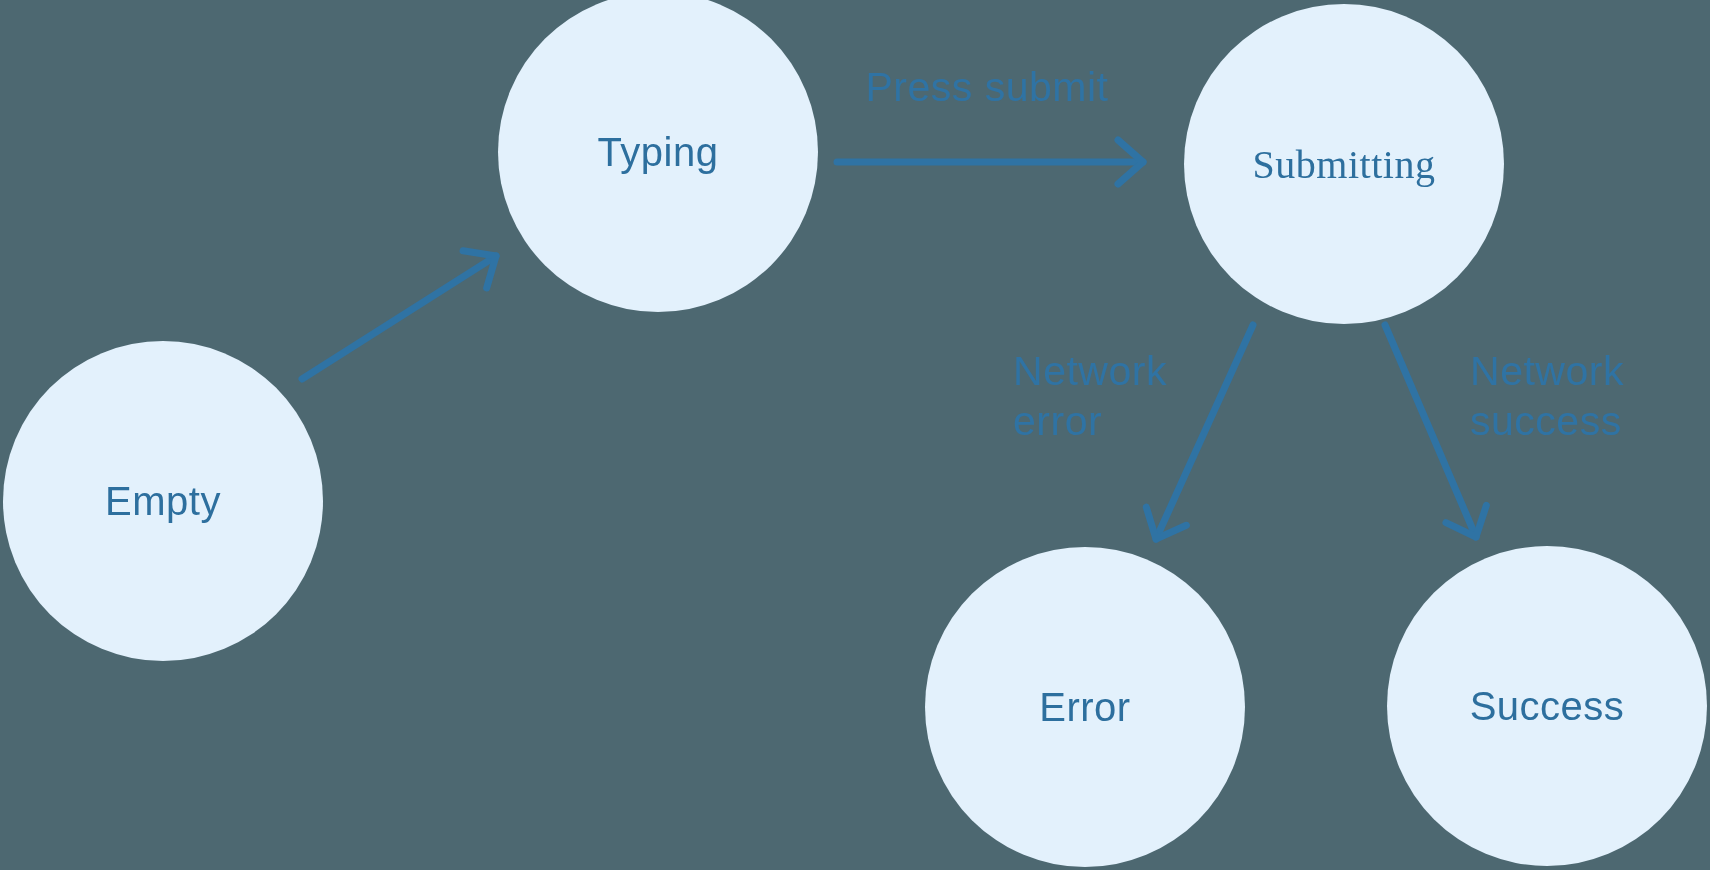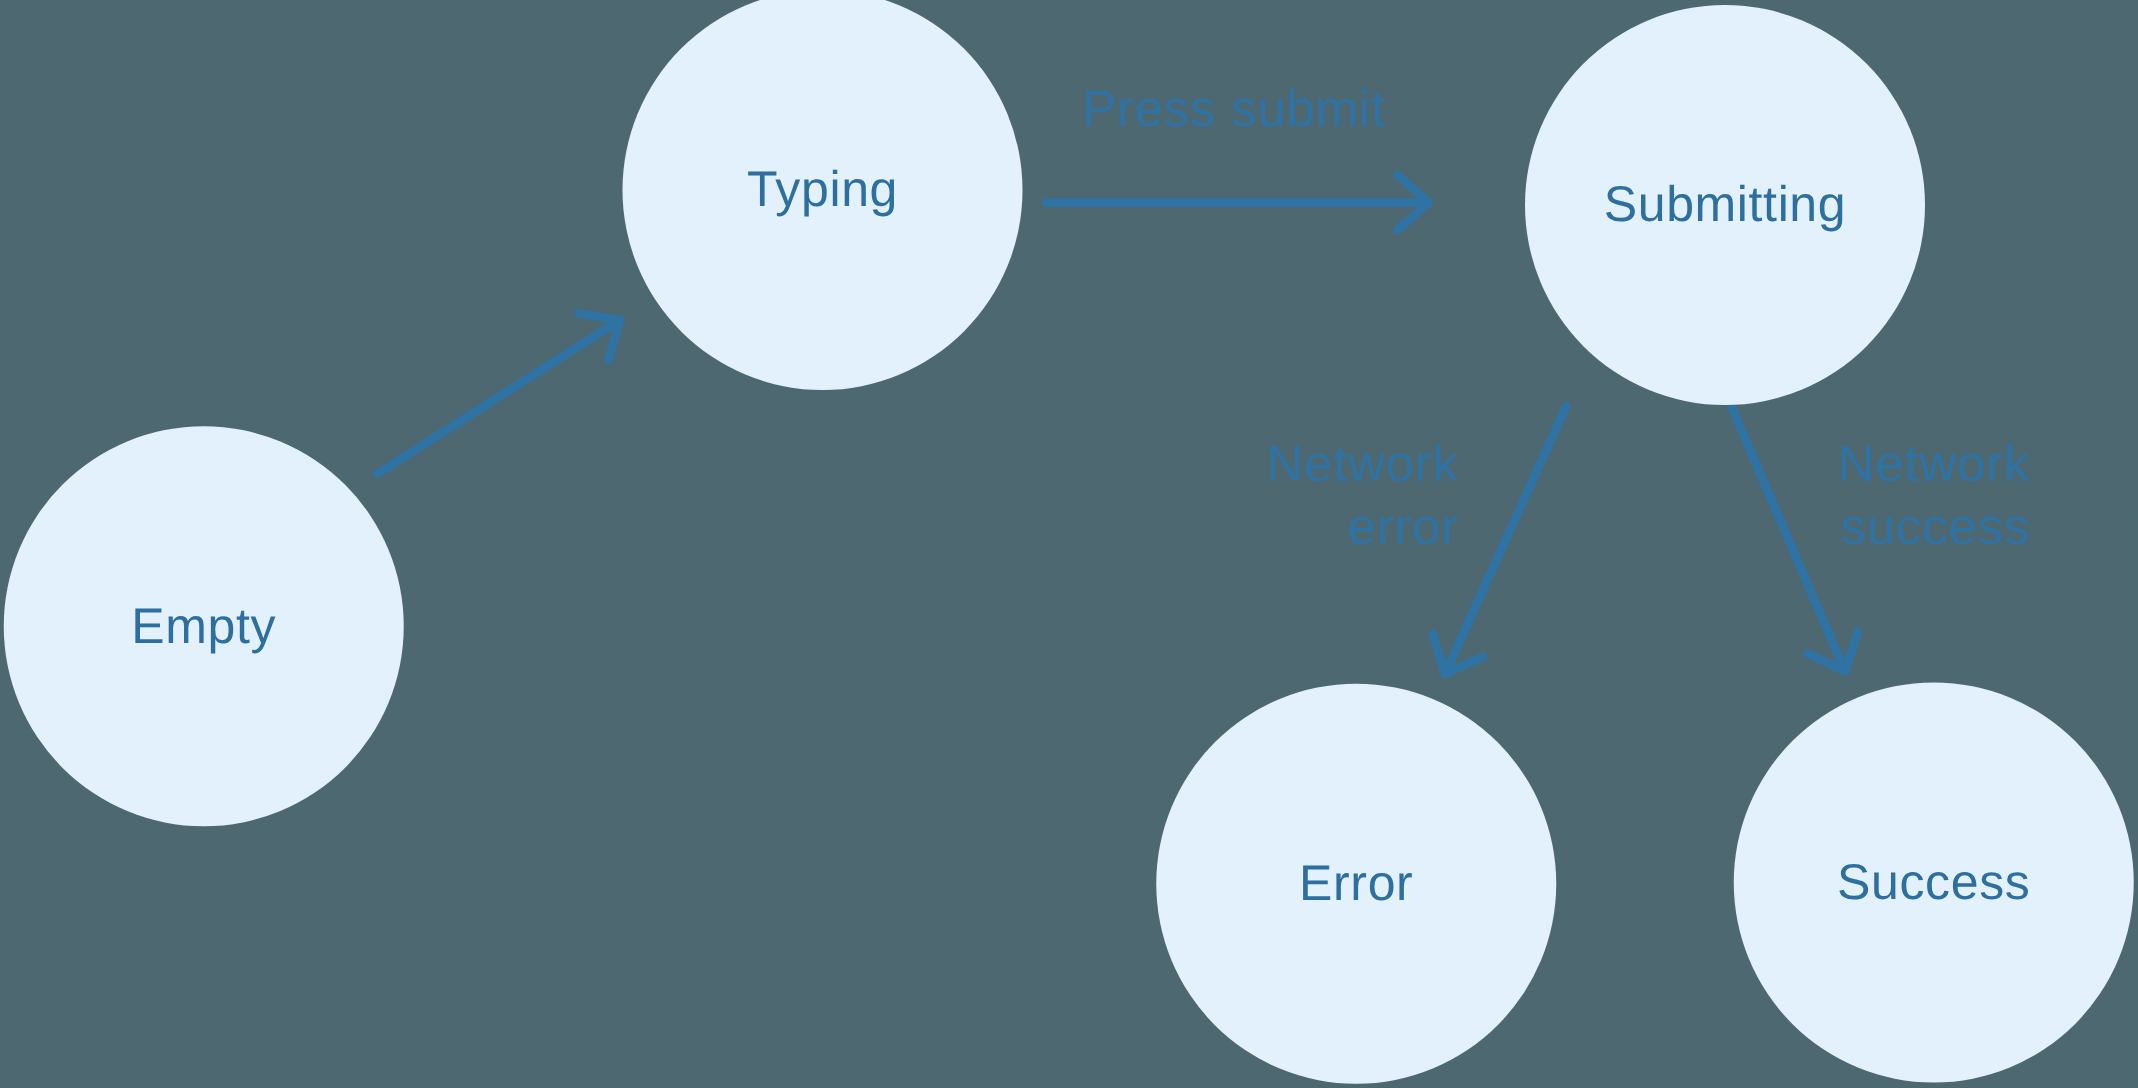--- a/index.html
+++ b/index.html
@@ -26,21 +26,21 @@
   }
   .node .node-label{
     font-size:40px;
     font-weight:500;
     letter-spacing:.5px;
     color:var(--node-text);
   }
   .edge-label{
     position:absolute;
     transform:translate(-50%,-50%);
-    text-align:right;
+    text-align:left;
     font-size:41px;
     font-weight:500;
     letter-spacing:.5px;
     line-height:50px;
     color:var(--arrow);
     white-space:nowrap;
   }
   .edge-label span{display:block;}
 </style>
 </head>
@@ -59,21 +59,21 @@
     <line stroke-width="7" stroke-linecap="round" marker-end="url(#arrowhead)" x1="1253" y1="325" x2="1156" y2="539" stroke="#2f73a4"></line>
     <line stroke-width="7" stroke-linecap="round" marker-end="url(#arrowhead)" x1="1385" y1="325" x2="1476" y2="537" stroke="#2f73a4"></line>
   </svg>
 
   <div class="node" style="left: 3px; top: 341px; align-items: center;">
     <span class="node-label">Empty</span>
   </div>
   <div class="node" style="left: 498px; top: -8px;">
     <span class="node-label">Typing</span>
   </div>
-  <div class="node" style="left: 1220px; top: 4px;">
+  <div class="node" style="left: 1184px; top: 4px; font-family: Liberation Serif, serif;">
     <span class="node-label">Submitting</span>
   </div>
   <div class="node" style="left: 925px; top: 547px;">
     <span class="node-label">Error</span>
   </div>
   <div class="node" style="left: 1387px; top: 546px;">
     <span class="node-label">Success</span>
   </div>
 
   <div class="edge-label" style="left: 987px; top: 87px;">

